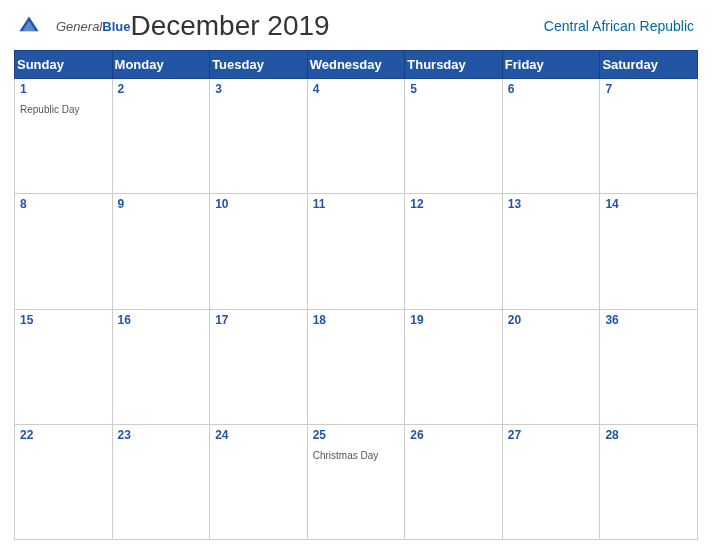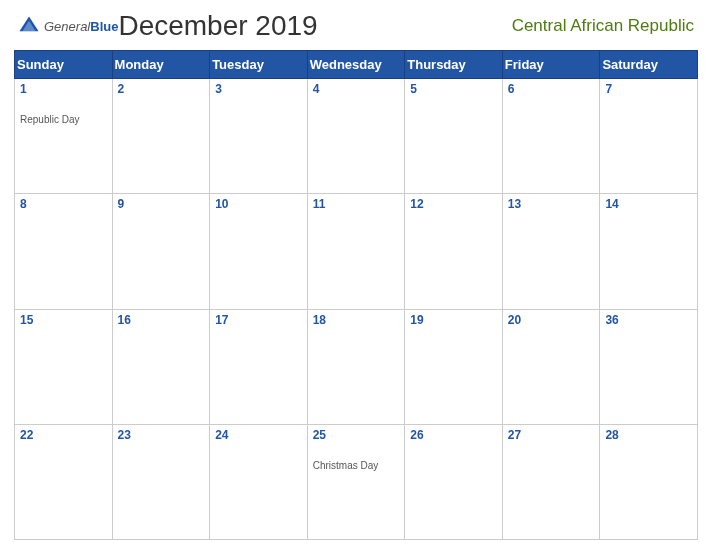--- a/index.html
+++ b/index.html
@@ -26,39 +26,40 @@
     }
     .logo {
       display: flex;
       align-items: center;
       gap: 4px;
     }
     .logo-text-general {
       font-size: 13px;
       color: #555;
       font-style: italic;
+      margin-left: 12px;
     }
     .logo-text-blue {
       font-size: 13px;
       color: #1a56b0;
       font-weight: bold;
     }
     .logo-icon {
       width: 22px;
       height: 22px;
     }
     .month-title {
       font-size: 28px;
       font-weight: normal;
       color: #333;
       flex: 1;
     }
     .country-name {
-      font-size: 17px;
-      color: #4d7c0f;
+      font-size: 14px;
+      color: #0369a1;
       min-width: 160px;
       text-align: right;
     }
     .calendar-table {
       width: 100%;
       border-collapse: collapse;
       flex: 1;
     }
     .calendar-table th {
       background-color: #2255a4;
@@ -79,21 +80,21 @@
     }
     .day-number {
       font-size: 12px;
       font-weight: bold;
       color: #2255a4;
       display: block;
     }
     .holiday-name {
       font-size: 10px;
       color: #555;
-      margin-top: 18px;
+      margin-top: 8px;
       display: block;
     }
     .empty-cell {
       background-color: #f9f9f9;
     }
   </style>
 </head>
 <body>
 
 <div class="calendar-container">

